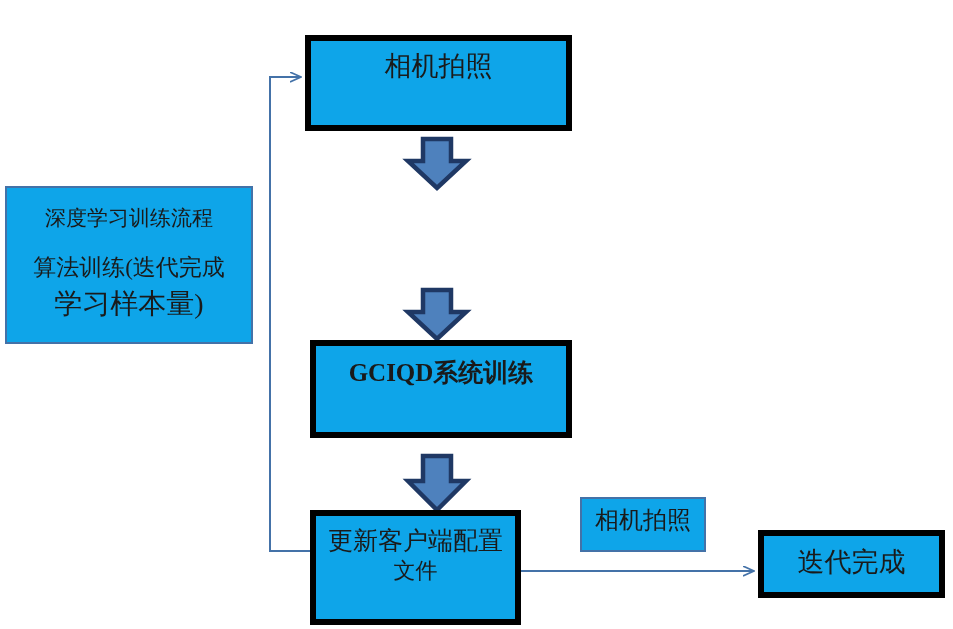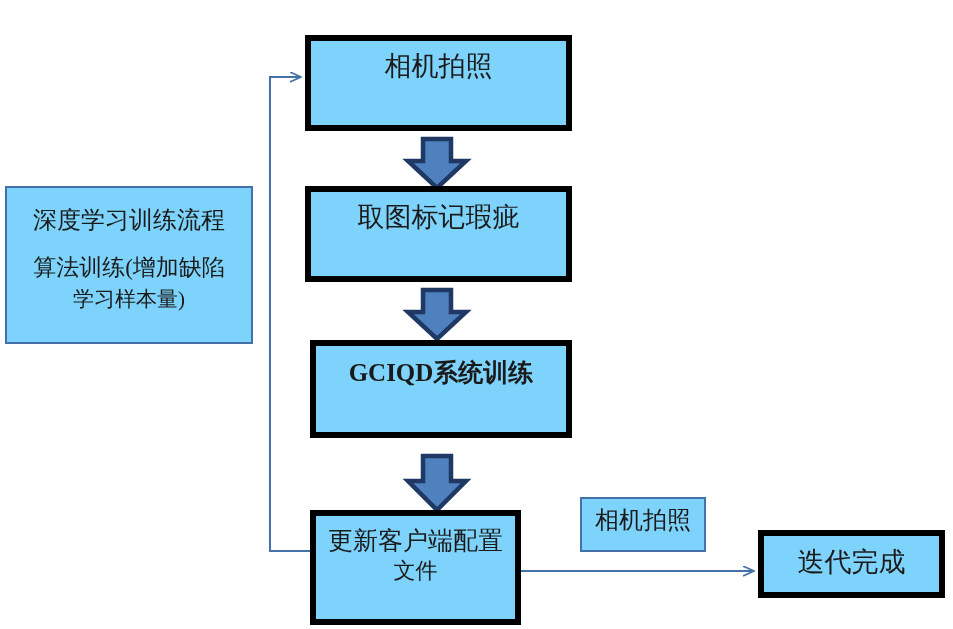--- a/index.html
+++ b/index.html
@@ -14,21 +14,21 @@
   #canvas {
     position: relative;
     width: 953px;
     height: 629px;
     background: #ffffff;
     overflow: hidden;
   }
   .node {
     position: absolute;
     box-sizing: border-box;
-    background: #7dd3fc;
+    background: #0ea5e9;
     display: block;
   }
   
   .node.process {
     border: 6px solid #000000;
   }
   
   .node.annot {
     border: 2px solid #4472A8;
   }
@@ -75,32 +75,29 @@
     <g>
       <path d="M423,290 L451,290 L451,312 L466,312 L437,339 L408,312 L423,312 Z" fill="#4E81BD" stroke="#1F3864" stroke-width="4.5" stroke-linejoin="miter"></path>
     </g>
 
     <g>
       <path d="M423,456 L451,456 L451,481 L466,481 L437,510 L408,481 L423,481 Z" fill="#4E81BD" stroke="#1F3864" stroke-width="4.5" stroke-linejoin="miter"></path>
     </g>
   </svg>
 
   <div class="node annot" style="left:5px; top:186px; width:248px; height:158px;">
-    <div class="node-text" style="top:17px; font-size:24px;">深度学习训练流程</div>
-    <div class="node-text" style="top:66px; font-size:23px;">算法训练(增加缺陷</div>
-    <div class="node-text" style="top:98px; font-size:21px;">学习样本量)</div>
+    <div class="node-text" style="top:17px; font-size:21px;">深度学习训练流程</div>
+    <div class="node-text" style="top:66px; font-size:23px;">算法训练(迭代完成</div>
+    <div class="node-text" style="top:98px; font-size:28px;">学习样本量)</div>
   </div>
 
   <div class="node process" style="left:305px; top:35px; width:267px; height:96px;">
     <div class="node-text" style="top:9px; font-size:27px;">相机拍照</div>
   </div>
 
-  <div class="node process" style="left:305px; top:186px; width:267px; height:96px;">
-    <div class="node-text" style="top:9px; font-size:27px;">取图标记瑕疵</div>
-  </div>
 
   <div class="node process" style="left:310px; top:340px; width:262px; height:98px;">
     <div class="node-text" style="top:11px; font-size:25px;font-weight:bold;">GCIQD系统训练</div>
   </div>
 
   <div class="node process" style="left:310px; top:510px; width:211px; height:115px;">
     <div class="node-text" style="top:9px; font-size:25px;">更新客户端配置</div>
     <div class="node-text" style="top:41px; font-size:22px;">文件</div>
   </div>
 

